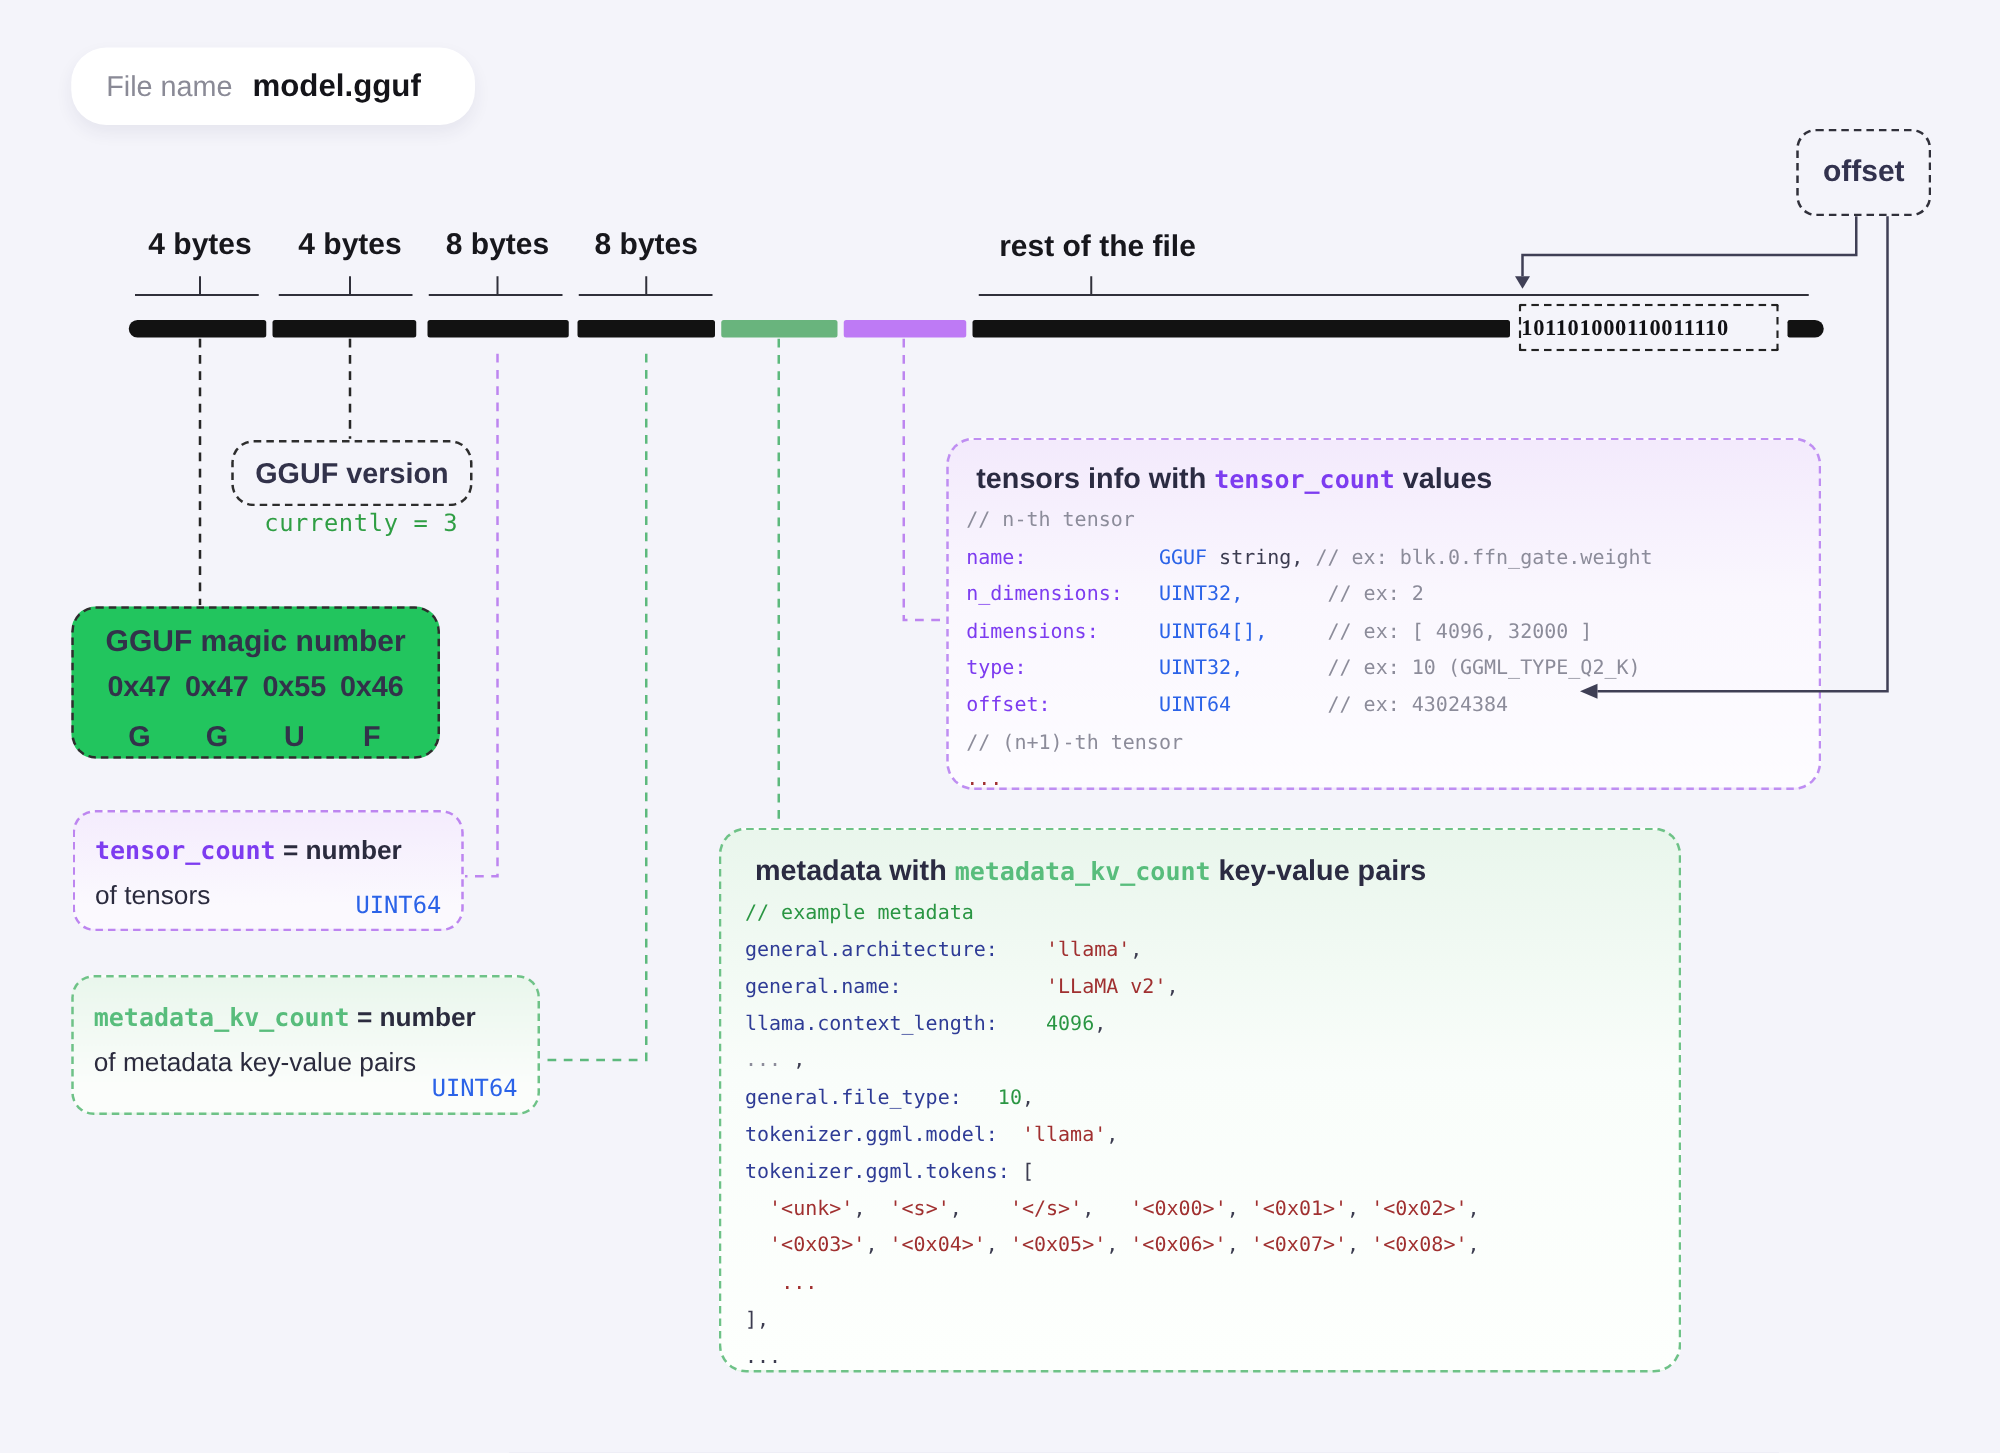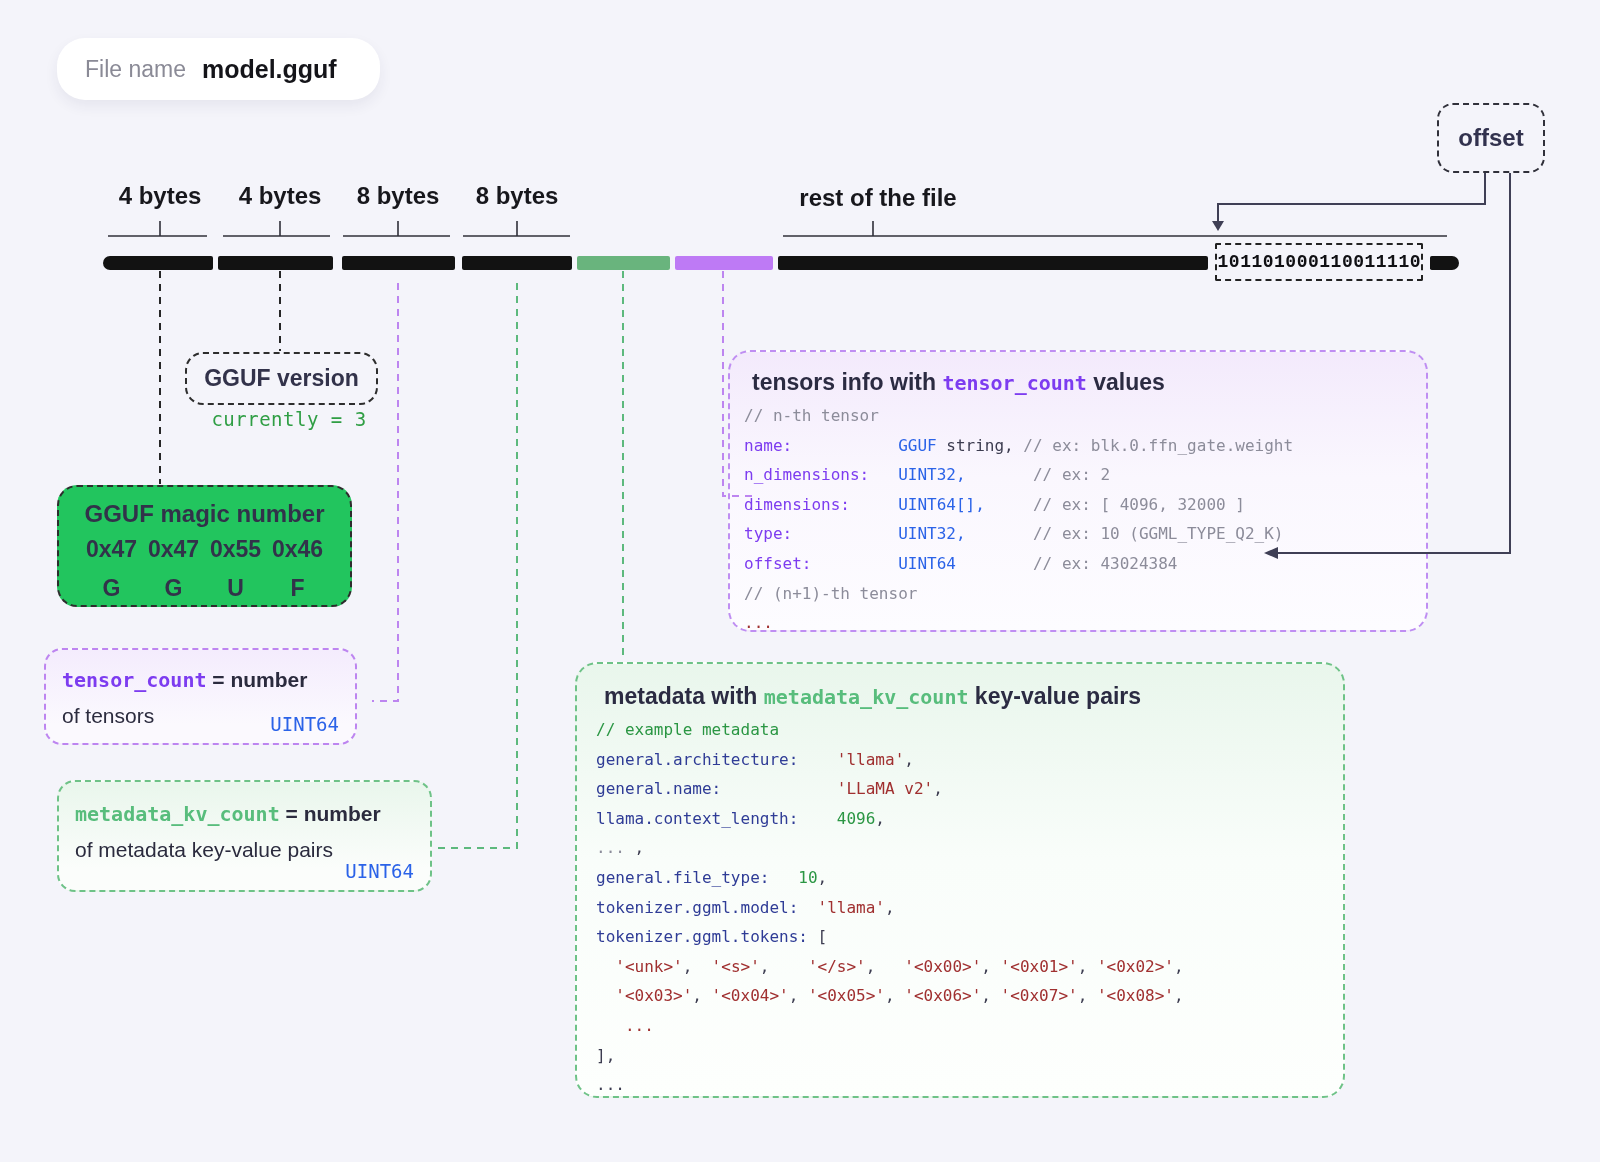--- a/index.html
+++ b/index.html
@@ -26,59 +26,59 @@
               font-size:24px;font-weight:bold;color:#17171c;}
 
   
   .seg{position:absolute;top:256px;height:14px;background:#121212;border-radius:2px;}
   .seg.first{border-top-left-radius:7px;border-bottom-left-radius:7px;}
   .seg.green{background:#69b47d;}
   .seg.purple{background:#be7af5;}
   .seg.cap{border-top-right-radius:8px;border-bottom-right-radius:8px;}
   .binary-box{position:absolute;left:1215px;top:243px;width:208px;height:38px;
               border:2px dashed #222;box-sizing:border-box;border-radius:2px;
-              display:flex;align-items:center;justify-content:flex-end;
-              font-family:Liberation Mono, monospace;font-size:18px;font-weight:bold;
+              display:flex;align-items:center;justify-content:flex-start;
+              font-family:Liberation Serif, serif;font-size:18px;font-weight:bold;
               letter-spacing:.5px;color:#101014;}
 
   
   .version-box{position:absolute;left:185px;top:352px;width:193px;height:53px;
                border:2px dashed #2d2d2d;border-radius:18px;box-sizing:border-box;
                display:flex;align-items:center;justify-content:center;
                font-size:23px;font-weight:bold;color:#32324a;background:#f4f4fa;}
   .currently{position:absolute;left:196px;top:408px;width:186px;text-align:center;
              font-family:"DejaVu Sans Mono",monospace;font-size:19px;letter-spacing:.5px;
              color:#2f9e44;}
 
   .magic-box{position:absolute;left:57px;top:485px;width:295px;height:122px;
              border:2px dashed #2d2d2d;border-radius:20px;box-sizing:border-box;
              background:#22c55e;text-align:center;padding-top:10px;}
   .magic-title{font-size:24px;font-weight:bold;color:#32324a;line-height:34px;}
   .magic-row{line-height:37px;}
   .magic-cell{display:inline-block;width:62px;text-align:center;
               font-size:23px;font-weight:bold;color:#32324a;}
 
-  .tc-box{position:absolute;left:44px;top:648px;width:313px;height:97px;
+  .tc-box{position:absolute;left:58px;top:648px;width:313px;height:97px;
           border:2px dashed #bd85f0;border-radius:18px;box-sizing:border-box;
           background:linear-gradient(180deg,#f4ecfd 0%,#fbf9fe 80%);
           padding:12px 16px;}
   .kv-box{position:absolute;left:57px;top:780px;width:375px;height:112px;
           border:2px dashed #6ec287;border-radius:18px;box-sizing:border-box;
           background:linear-gradient(180deg,#e9f6ec 0%,#fbfdfb 80%);
           padding:14px 16px;}
   .small-row{line-height:36px;font-size:21px;color:#2b2b3e;white-space:nowrap;}
   .small-mono{font-family:"DejaVu Sans Mono",monospace;font-size:20px;font-weight:bold;}
   .tc-box .small-mono{color:#7d3cf0;}
   .kv-box .small-mono{color:#58bd7c;}
   .small-eq{font-size:21px;font-weight:600;color:#2b2b3e;}
   .small-type{position:absolute;right:16px;bottom:8px;
               font-family:"DejaVu Sans Mono",monospace;font-size:19px;color:#2b63e8;}
 
   
-  .tensors-box{position:absolute;left:728px;top:350px;width:700px;height:282px;
+  .tensors-box{position:absolute;left:757px;top:350px;width:700px;height:282px;
                border:2px dashed #bf8ef2;border-radius:22px;box-sizing:border-box;
                background:linear-gradient(180deg,#f3eafc 0%,#faf7fe 45%,#fdfcff 100%);
                padding:12px 14px 0 14px;}
   .metadata-box{position:absolute;left:575px;top:662px;width:770px;height:436px;
                 border:2px dashed #6ec287;border-radius:22px;box-sizing:border-box;
                 background:linear-gradient(180deg,#e9f6ec 0%,#f9fdfa 45%,#fdfffd 100%);
                 padding:14px 14px 0 19px;}
   .panel-title{font-size:23px;font-weight:bold;color:#2b2b42;line-height:36px;
                white-space:nowrap;margin-left:8px;}
   .panel-title .t-mono{font-family:"DejaVu Sans Mono",monospace;font-size:20px;font-weight:bold;}

